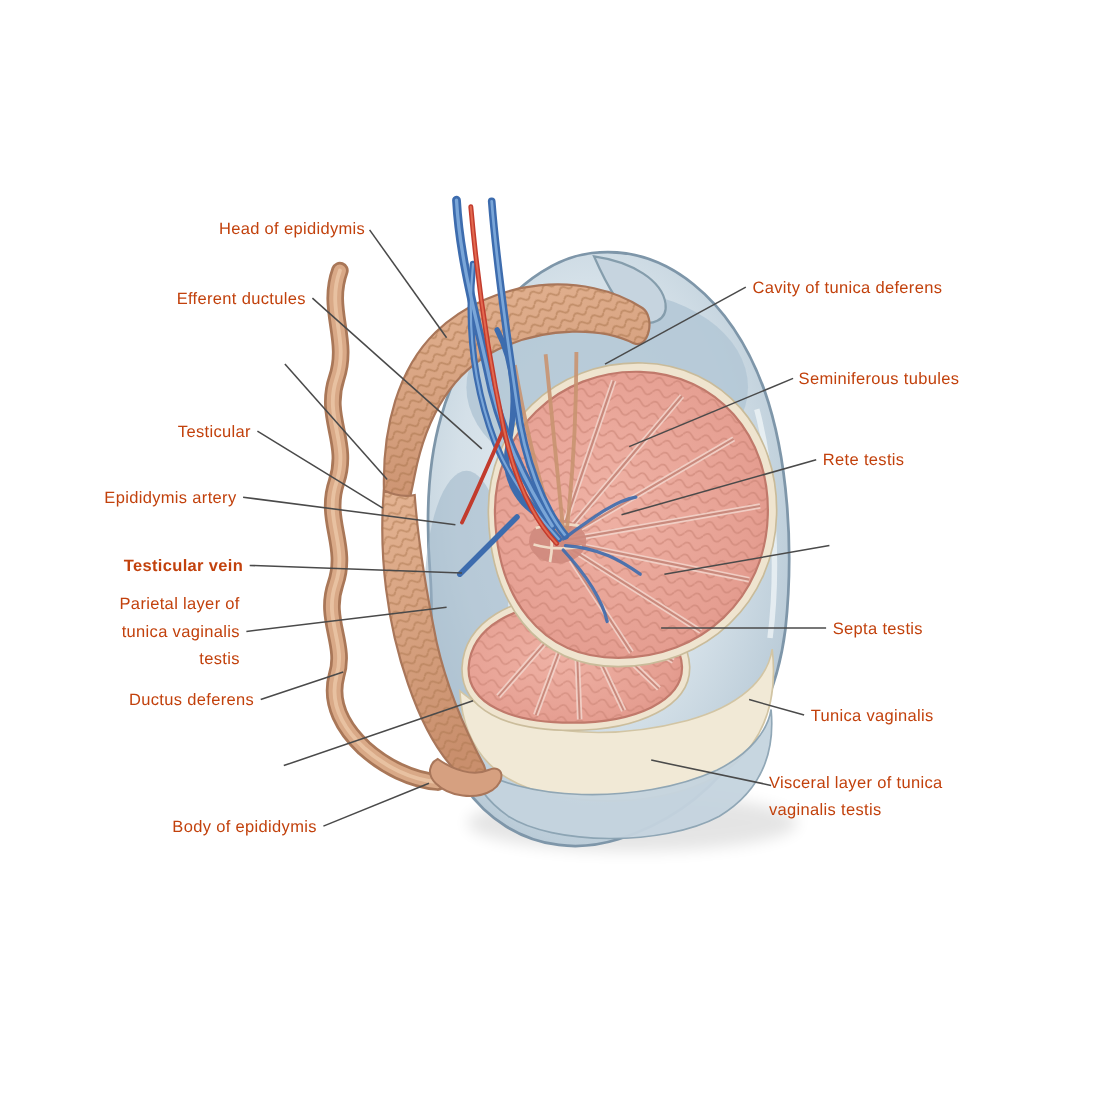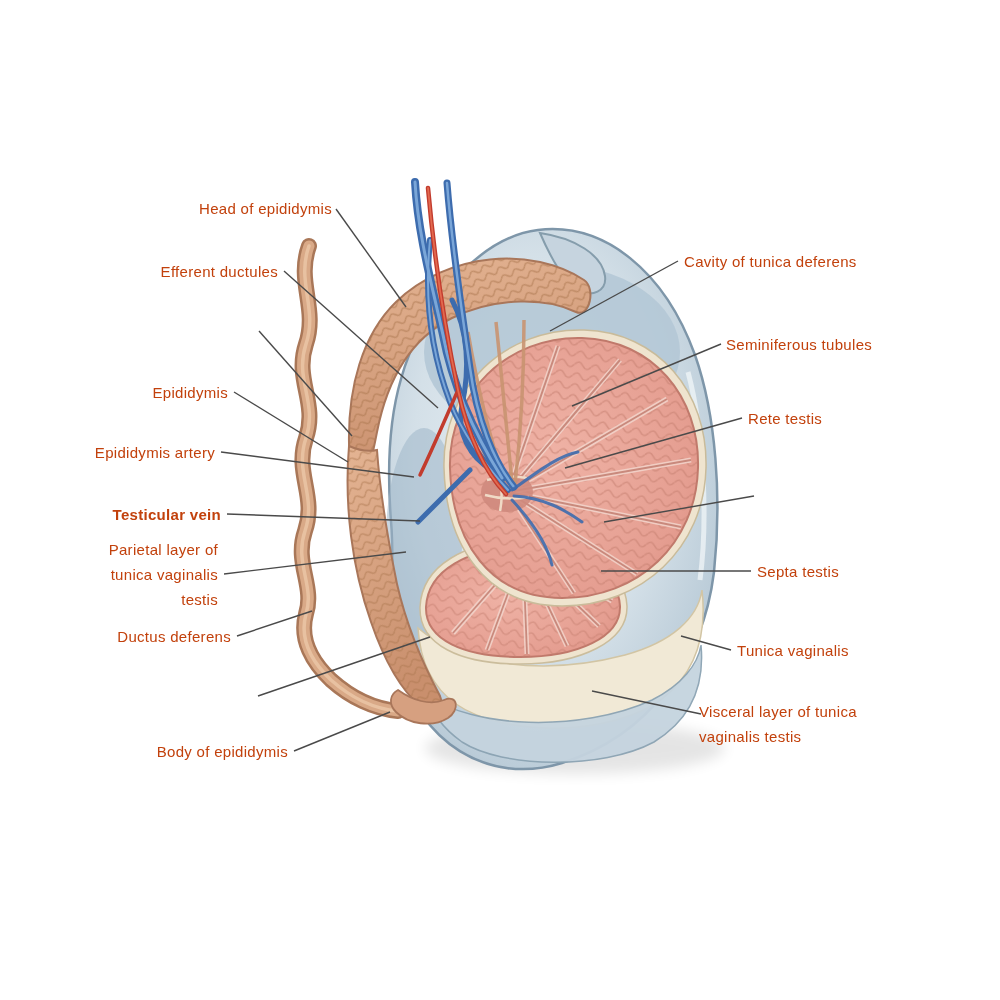--- a/index.html
+++ b/index.html
@@ -183,21 +183,21 @@
       <line x1="742" y1="418" x2="565" y2="468"></line>
       <line x1="754" y1="496" x2="604" y2="522"></line>
       <line x1="751" y1="571" x2="601" y2="571"></line>
       <line x1="731" y1="650" x2="681" y2="636"></line>
       <line x1="701" y1="714" x2="592" y2="691"></line>
     </g>
   </svg>
 
   <div class="lbl left" style="right:668px; top:196px;">Head of epididymis</div>
   <div class="lbl left" style="right:722px; top:259px;">Efferent ductules</div>
-  <div class="lbl left" style="right:772px; top:380px;">Epididymis</div>
+  <div class="lbl left" style="right:772px; top:380px;">Testicular</div>
   <div class="lbl left" style="right:785px; top:440px;">Epididymis artery</div>
   <div class="lbl left" style="right:779px; top:502px;font-weight:bold;">Testicular vein</div>
   <div class="lbl left" style="right:782px; top:537px;">Parietal layer of
 tunica vaginalis
 testis</div>
   <div class="lbl left" style="right:769px; top:624px;">Ductus deferens</div>
   <div class="lbl left" style="right:712px; top:739px;">Body of epididymis</div>
 
   <div class="lbl right" style="left:684px; top:249px;">Cavity of tunica deferens</div>
   <div class="lbl right" style="left:726px; top:332px;">Seminiferous tubules</div>

